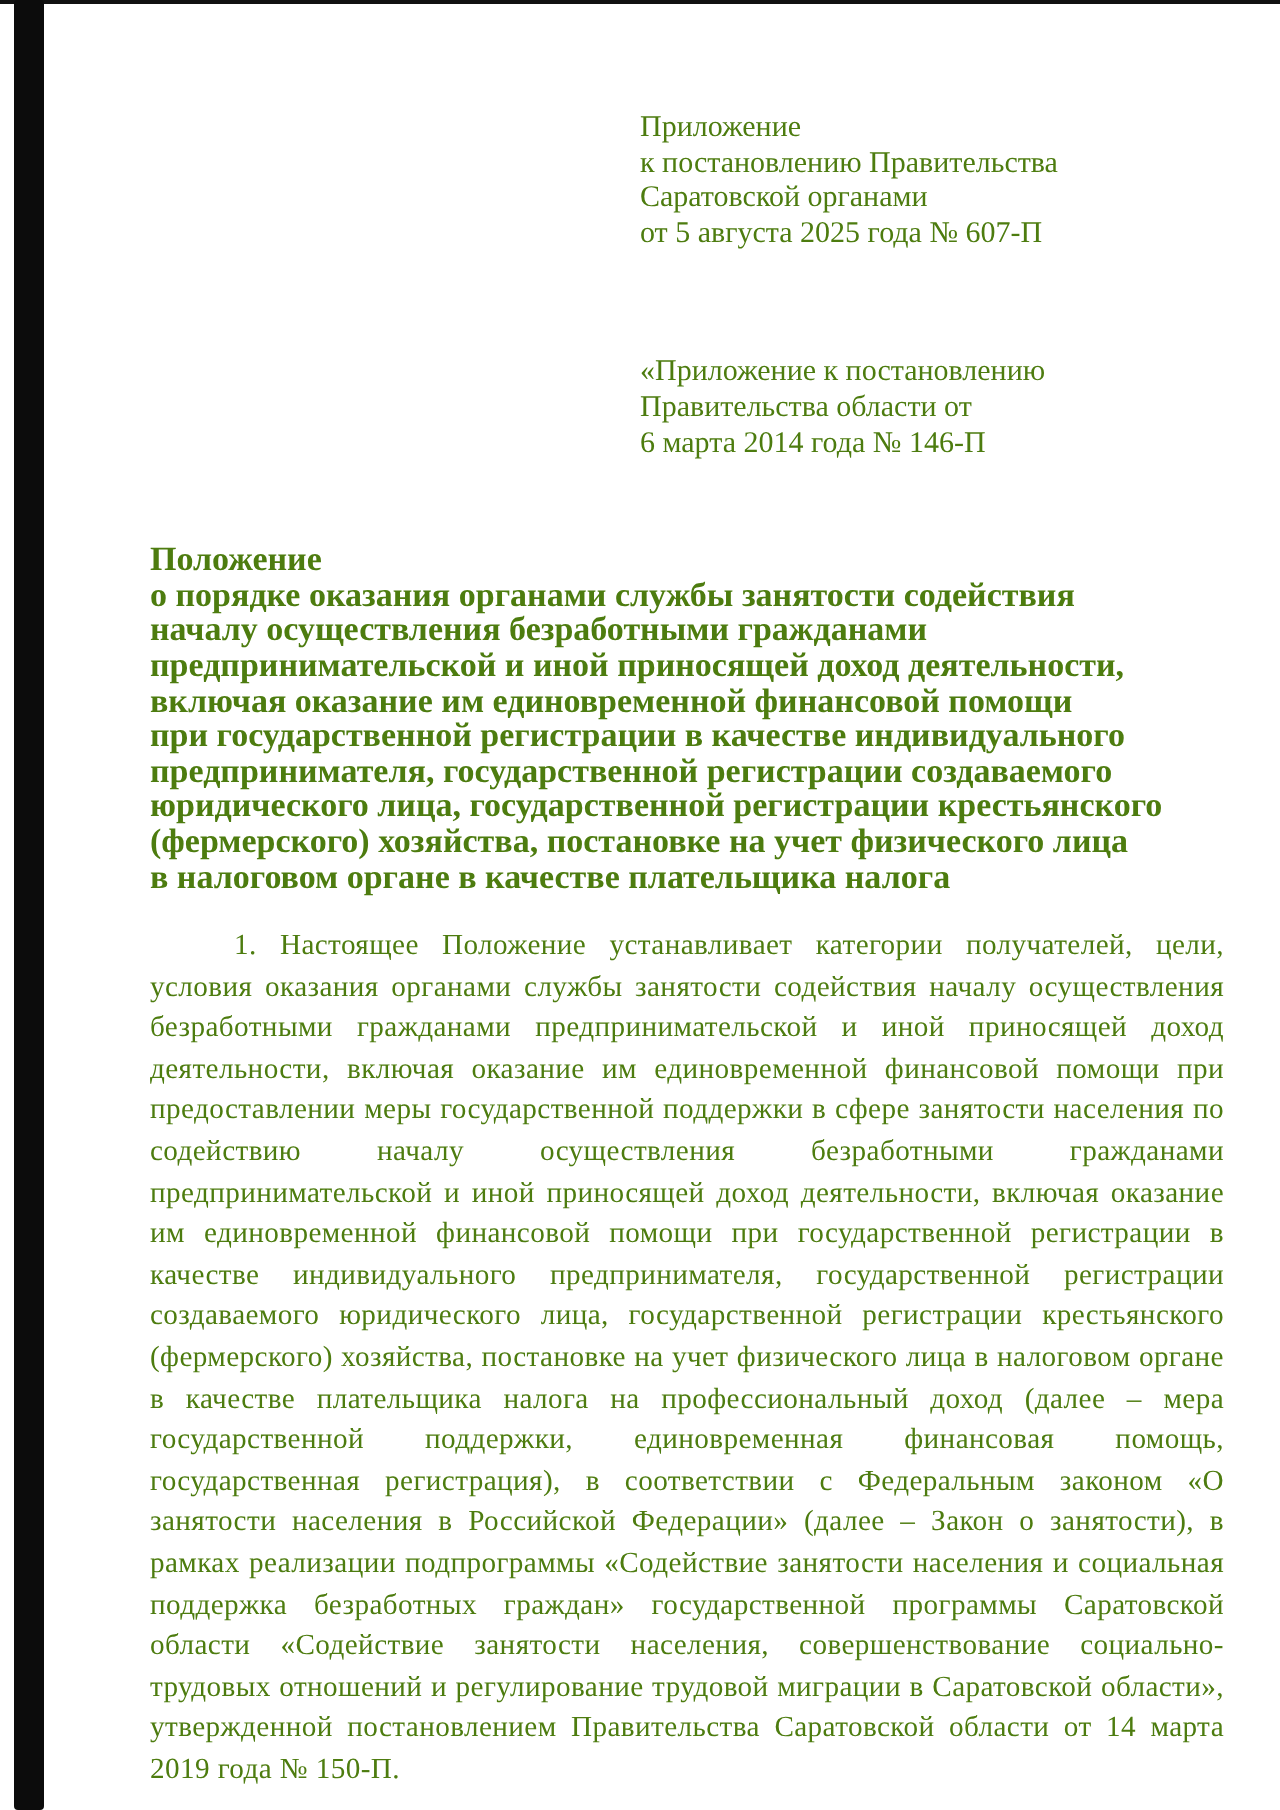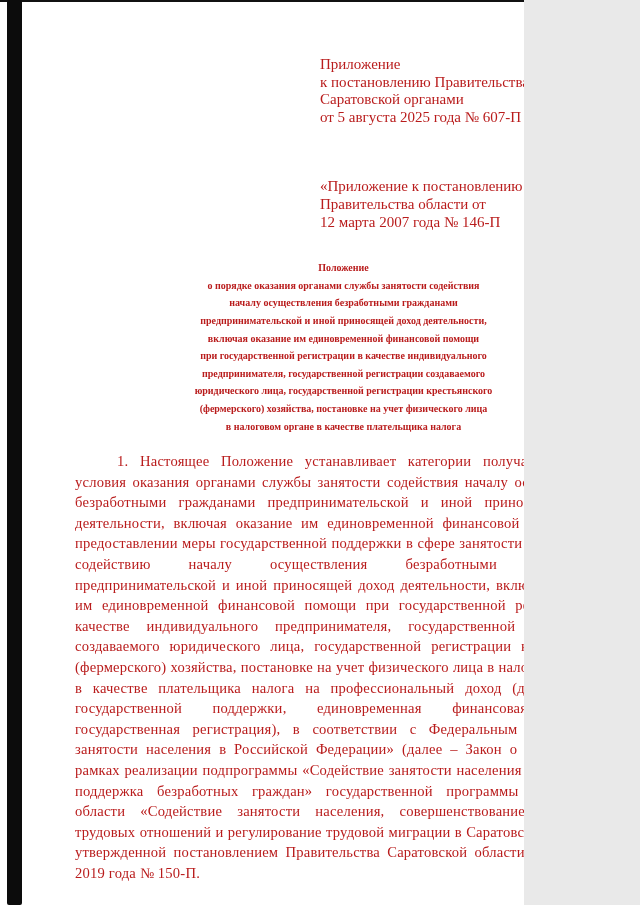--- a/index.html
+++ b/index.html
@@ -2,26 +2,26 @@
 <html><head>
 <meta charset="utf-8">
 <style>
   html, body {
     margin: 0;
     padding: 0;
     background: #e9e9e9;
   }
   .page {
     position: relative;
-    width: 524px;
+    width: 640px;
     height: 905px;
     background: #ffffff;
     overflow: hidden;
     font-family: "Liberation Serif", "DejaVu Serif", serif;
-    color: #b91c1c;
+    color: #4d7c0f;
   }
   .top-edge {
     position: absolute;
     top: 0;
     left: 0;
     width: 100%;
     height: 2px;
     background: #111111;
   }
   .edge-bar {
@@ -44,24 +44,24 @@
     font-size: 15px;
     line-height: 17.6px;
   }
   .annex .line {
     white-space: nowrap;
   }
   .annex2 {
     margin-top: 52px;
   }
   .doc-title {
-    margin-top: 28px;
-    text-align: center;
+    margin-top: 40px;
+    text-align: left;
     font-weight: bold;
-    font-size: 10px;
+    font-size: 17px;
     line-height: 17.6px;
   }
   .body-para {
     margin: 16px 0 0 0;
     font-size: 14.6px;
     line-height: 20.6px;
     letter-spacing: 0.2px;
     text-align: justify;
     text-indent: 42px;
   }
@@ -78,21 +78,21 @@
     <div class="annex annex1">
       <div class="line">Приложение</div>
       <div class="line">к постановлению Правительства</div>
       <div class="line">Саратовской органами</div>
       <div class="line">от 5 августа 2025 года № 607-П</div>
     </div>
 
     <div class="annex annex2">
       <div class="line">«Приложение к постановлению</div>
       <div class="line">Правительства области от</div>
-      <div class="line">12 марта 2007 года № 146-П</div>
+      <div class="line">6 марта 2014 года № 146-П</div>
     </div>
 
     <div class="doc-title">
       <div class="line">Положение</div>
       <div class="line">о порядке оказания органами службы занятости содействия</div>
       <div class="line">началу осуществления безработными гражданами</div>
       <div class="line">предпринимательской и иной приносящей доход деятельности,</div>
       <div class="line">включая оказание им единовременной финансовой помощи</div>
       <div class="line">при государственной регистрации в качестве индивидуального</div>
       <div class="line">предпринимателя, государственной регистрации создаваемого</div>

